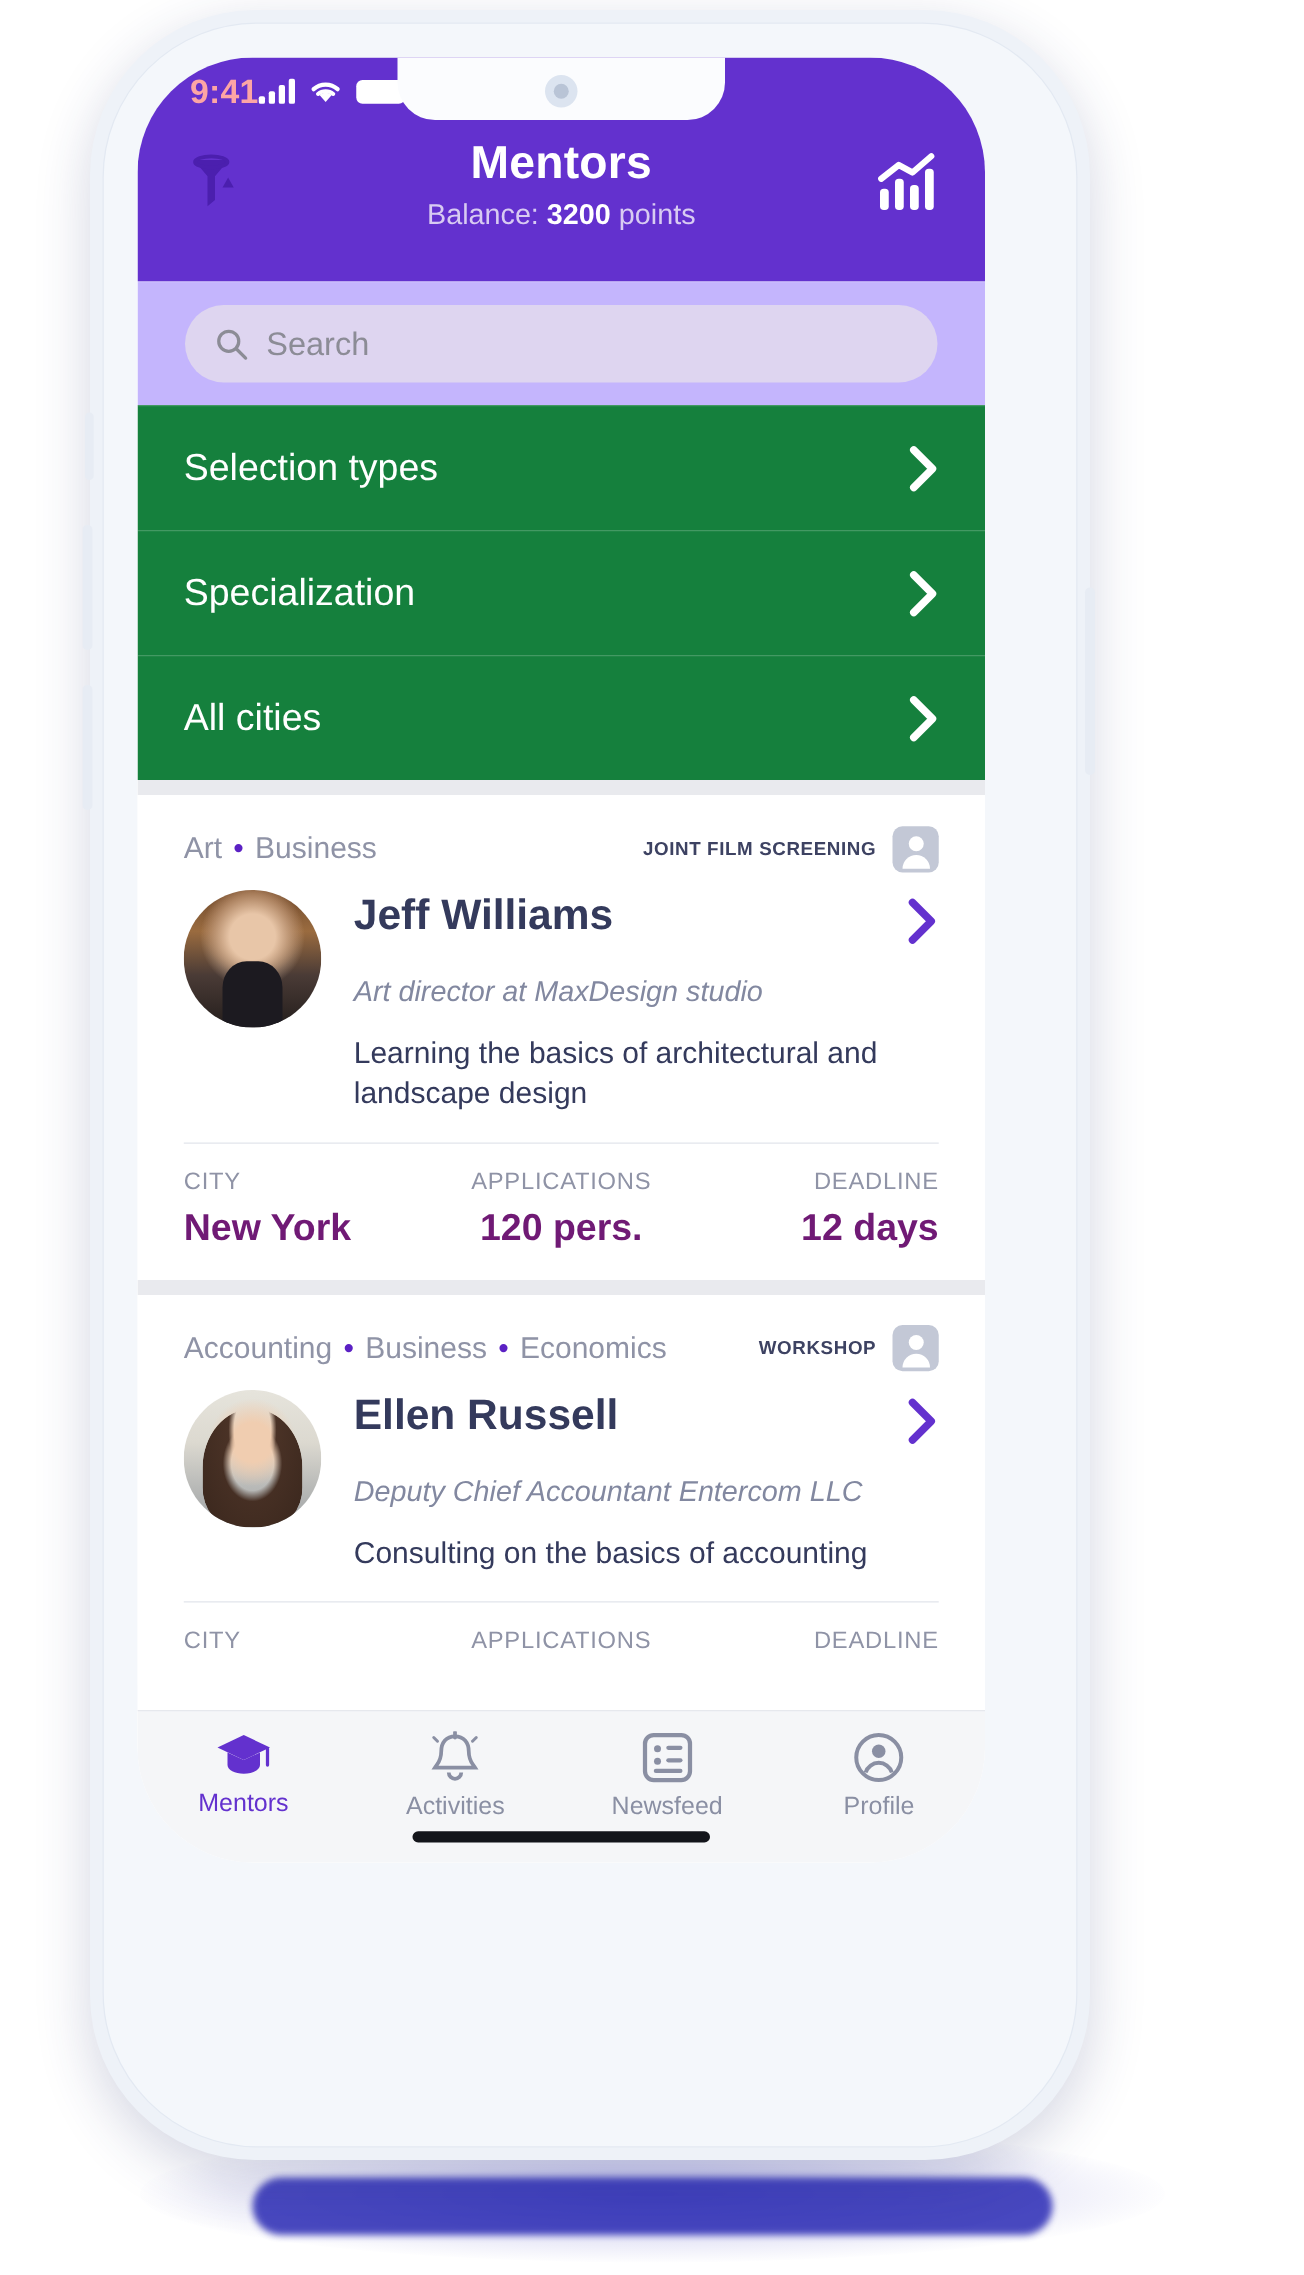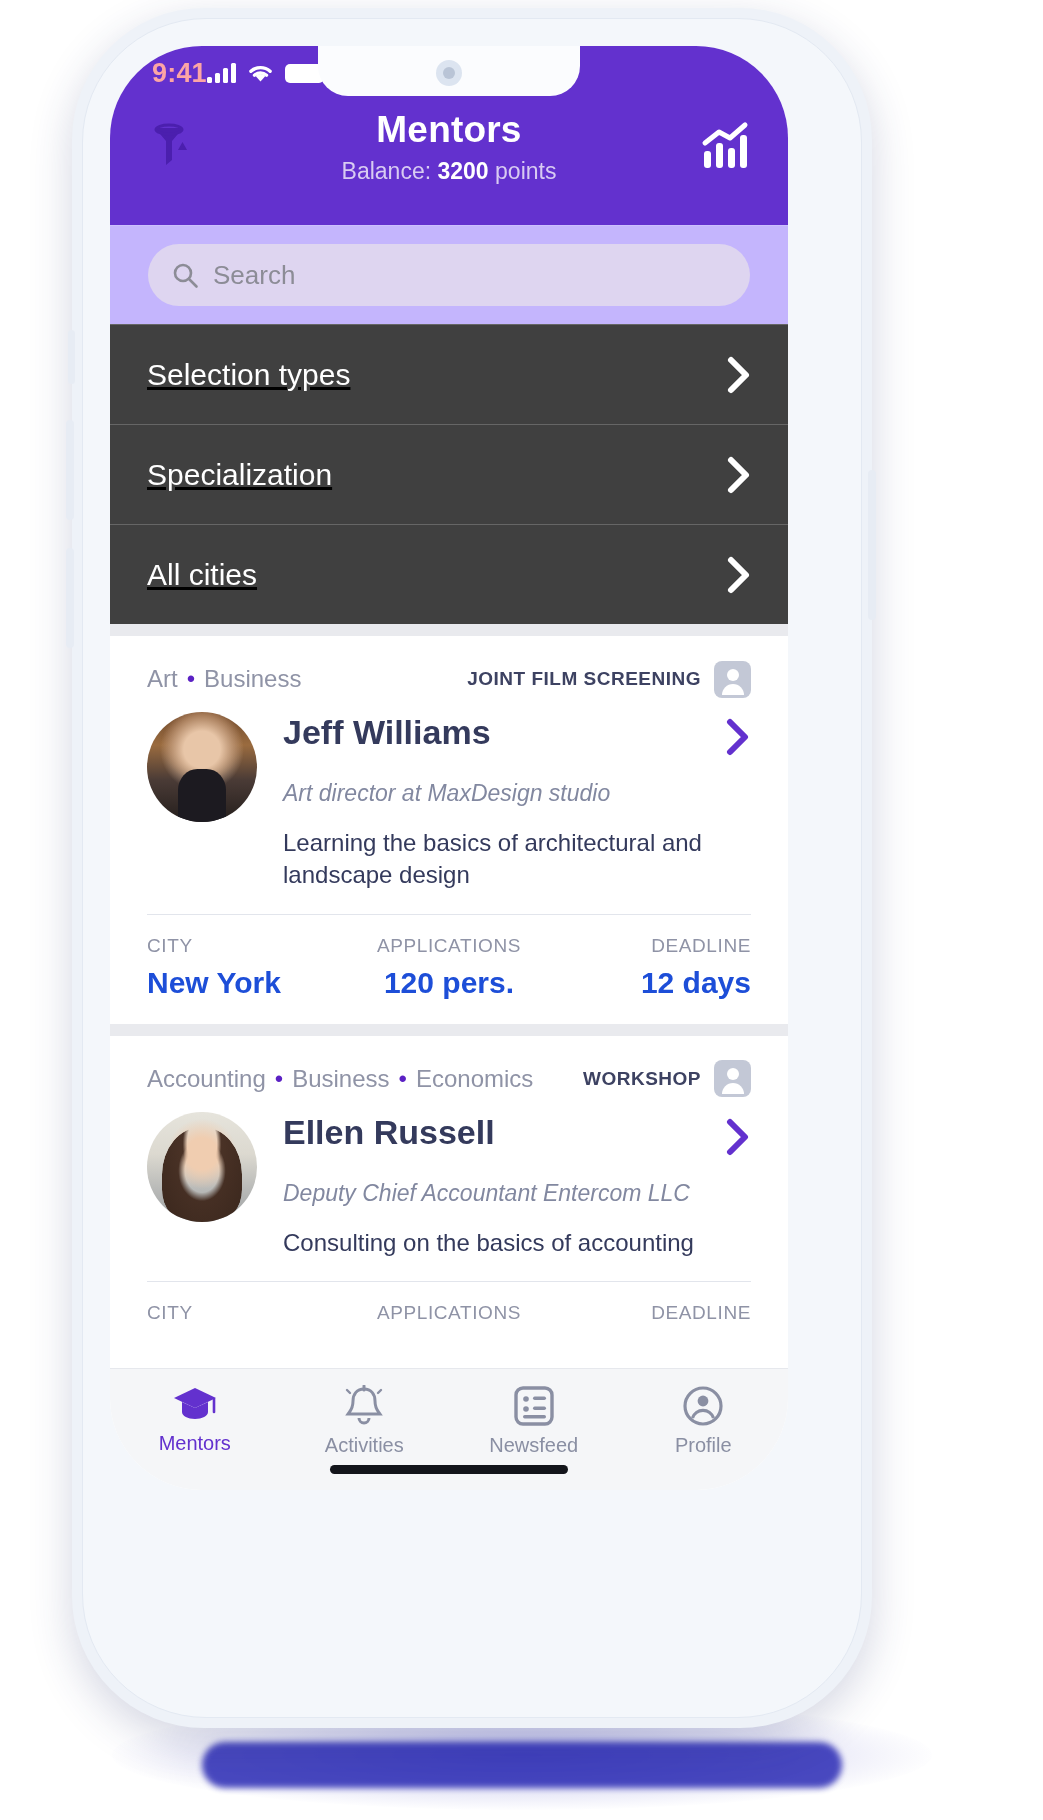--- a/index.html
+++ b/index.html
@@ -128,38 +128,37 @@
     width:602px; height:62px; border-radius:31px;
     background:#DED5F0;
     display:flex; align-items:center; gap:14px;
     padding:0 24px;
   }
   .search-ph{ color:#8C8C96; font-size:26px; }
 
   
   .filters{ position:absolute; left:0; top:278px; width:678px; z-index:8; }
   .filter-row{
-    height:100px; background:#404040;
+    height:100px; background:#15803d;
     display:flex; align-items:center; justify-content:space-between;
     padding:0 36px 0 37px;
     border-top:1px solid rgba(255,255,255,.20);
-    text-decoration:underline;
   }
   .filter-label{ color:#fff; font-size:30px; }
   .chev{ color:#fff; }
   .gray-gap{ height:12px; background:#E9EAEE; }
   .card{ background:#fff; padding:24px 37px 0 37px; }
   .card-sep{ height:12px; background:#E9EAEE; }
   .tagrow{
     display:flex; align-items:center; justify-content:space-between; height:38px;gap:12px;
   }
   .tags{ color:#8F93A6; font-size:24px; display:flex; align-items:center; gap:9px; }
   .tags .dot{ color:#5B21C4; font-size:24px; line-height:1; }
   .badgewrap{ display:flex; align-items:center; gap:13px; }
-  .badge{ color:#3D4262; font-size:19px; font-weight:bold; letter-spacing:.5px; }
+  .badge{ color:#3D4262; font-size:15px; font-weight:bold; letter-spacing:.5px; }
   .avatar-chip{
     width:37px; height:37px; border-radius:8px; background:#C3C8D6;
     display:flex; align-items:flex-end; justify-content:center; overflow:hidden;
   }
   .avatar-chip .head{ width:12px; height:12px; border-radius:50%; background:#fff; margin-bottom:1px; }
   .avatar-chip .body{ width:22px; height:11px; border-radius:11px 11px 0 0; background:#fff; }
   .chip-inner{ display:flex; flex-direction:column; align-items:center; justify-content:flex-end; height:100%; gap:2px; padding-bottom:3px; }
 
   .bodyrow{ display:flex; gap:26px; margin-top:14px; }
   .photo{
@@ -172,21 +171,21 @@
   .chev-purple{ color:#6331CE; margin-top:4px; }
   .mentor-role{ color:#8288A0; font-size:23px; font-style:italic; margin-top:23px; line-height:1.3; }
   .mentor-desc{ color:#343A5C; font-size:24px; margin-top:18px; line-height:1.35; }
 
   .hr{ height:1px; background:#E2E5EC; margin:22px 0 0 0; }
   .stats{ display:flex; padding:20px 0 24px 0; }
   .stat{ flex:1; }
   .stat.c{ text-align:center; }
   .stat.r{ text-align:right; }
   .stat-label{ color:#8F93A6; font-size:19px; letter-spacing:.6px; }
-  .stat-value{ color:#1d4ed8; font-size:30px; font-weight:bold; margin-top:9px; }
+  .stat-value{ color:#701a75; font-size:30px; font-weight:bold; margin-top:9px; }
 
   
   .tabbar{
     position:absolute; left:0; bottom:0; width:678px; height:122px;
     background:#F5F6F8;
     display:flex; align-items:flex-start; justify-content:space-around;
     padding-top:16px;
     z-index:30;
     border-top:1px solid #E6E8ED;
   }

